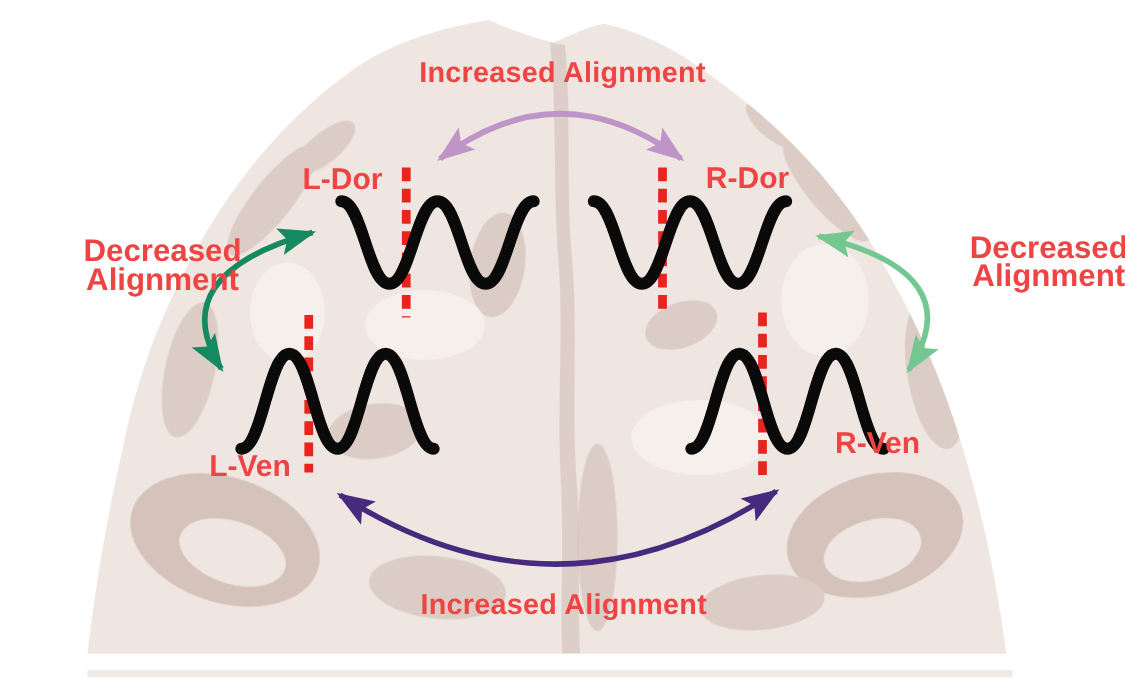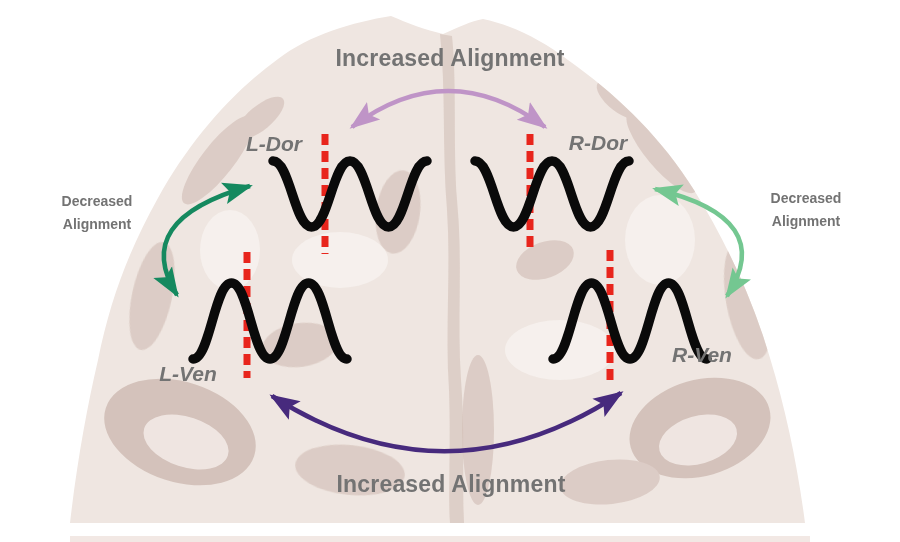--- a/index.html
+++ b/index.html
@@ -10,25 +10,25 @@
   svg{position:absolute;left:0;top:0;}
   .wave{fill:none;stroke-width:9.5px;stroke-linecap:round;}
   .dash{fill:none;stroke-width:7px;stroke-dasharray:11 6;}
   .arrow{fill:none;stroke-width:4.5px;}
   .gyri{fill:#D9C8C1;}
   .gyri2{fill:#CFBCB4;}
   .base2{fill:#EFE6E1;}
   .hl{fill:#F7F2EF;}
   .lbl{
     position:absolute;transform:translate(-50%,-50%);
-    font-weight:700;color:#737373;white-space:nowrap;text-align:center;
+    font-weight:700;color:#ef4444;white-space:nowrap;text-align:center;
   }
   .lbl-big{font-size:23px;letter-spacing:.2px;}
-  .lbl-side{font-size:14px;line-height:23px;}
-  .lbl-node{font-size:21px;font-style:italic;}
+  .lbl-side{font-size:25px;line-height:23px;margin-left:33px;}
+  .lbl-node{font-size:24px;}
 </style>
 </head>
 <body>
 
 <div class="stage">
 
   <svg width="900" height="542" viewBox="0 0 900 542">
     <defs>
       <clipPath id="brainClip">
         <path d="M 391,16 C 407,23 426,30 443,34 C 459,27 471,21 483,19 C 512,25 542,40 568,60 C 616,94 661,137 694,190 C 727,243 753,300 770,358 C 786,410 798,468 805,523 L 70,523 C 77,462 87,407 98,360 C 110,300 129,250 158,198 C 189,142 231,93 278,59 C 309,35 353,22 391,16 Z"></path>
@@ -102,16 +102,16 @@
 
   <div class="lbl lbl-side" style="left:806px;top:210px;">
     <div>Decreased</div>
     <div>Alignment</div>
   </div>
 
   <div class="lbl lbl-node" style="left:274px;top:144px;">L-Dor</div>
 
   <div class="lbl lbl-node" style="left:598px;top:143px;">R-Dor</div>
 
-  <div class="lbl lbl-node" style="left:188px;top:374px;">L-Ven</div>
+  <div class="lbl lbl-node" style="left:200px;top:374px;">L-Ven</div>
 
   <div class="lbl lbl-node" style="left:702px;top:355px;">R-Ven</div>
 </div>
 
 </body></html>

